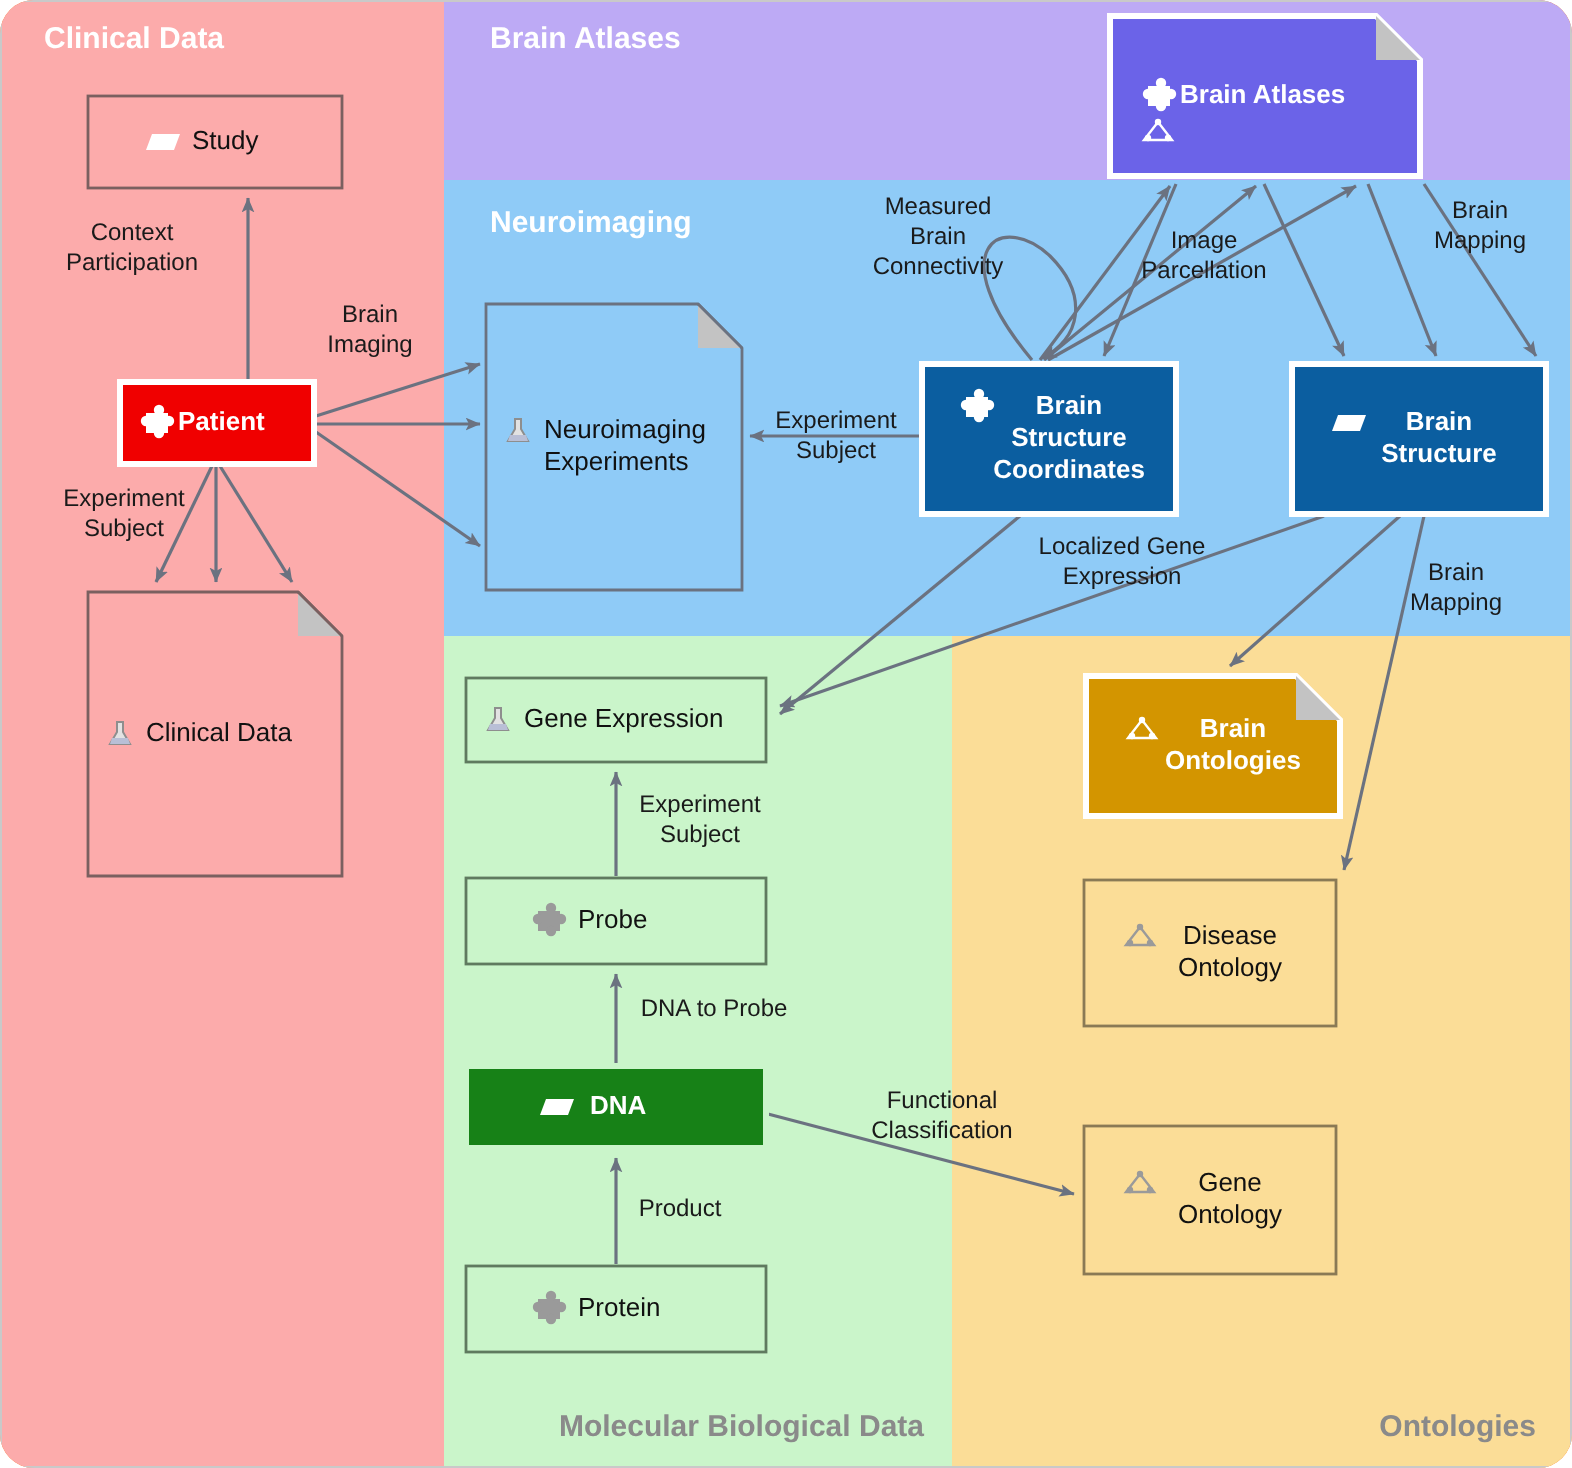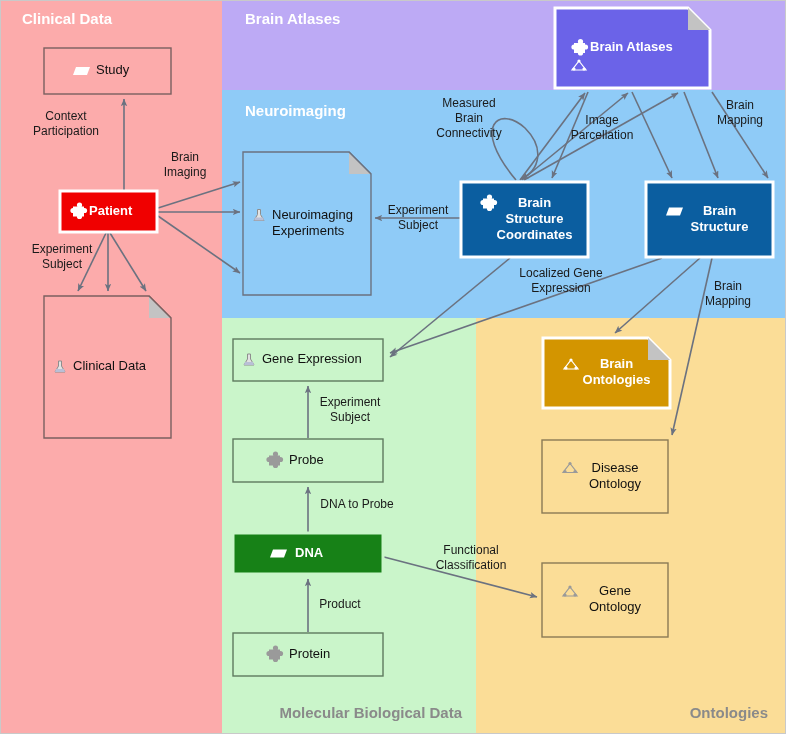--- a/index.html
+++ b/index.html
@@ -1,17 +1,17 @@
 <!DOCTYPE html>
 <html><head>
 <meta charset="utf-8">
 <style>
   html,body{margin:0;padding:0;background:#ffffff;}
   body{font-family:"Liberation Sans", sans-serif;}
-  #stage{position:relative;width:786px;height:734px;overflow:hidden;background:#f97316;}
+  #stage{position:relative;width:786px;height:734px;overflow:hidden;background:#f97316;border-radius:17px;}
   svg#diagram{position:absolute;left:0;top:0;width:786px;height:734px;}
   .region-label{font-weight:bold;font-size:15px;}
   .node-label{font-size:13px;}
   .node-label-bold{font-size:13px;font-weight:bold;}
   .edge-label{font-size:12px;fill:#1a1a1a;}
   text{dominant-baseline:middle;}
 </style>
 </head>
 <body>
 

